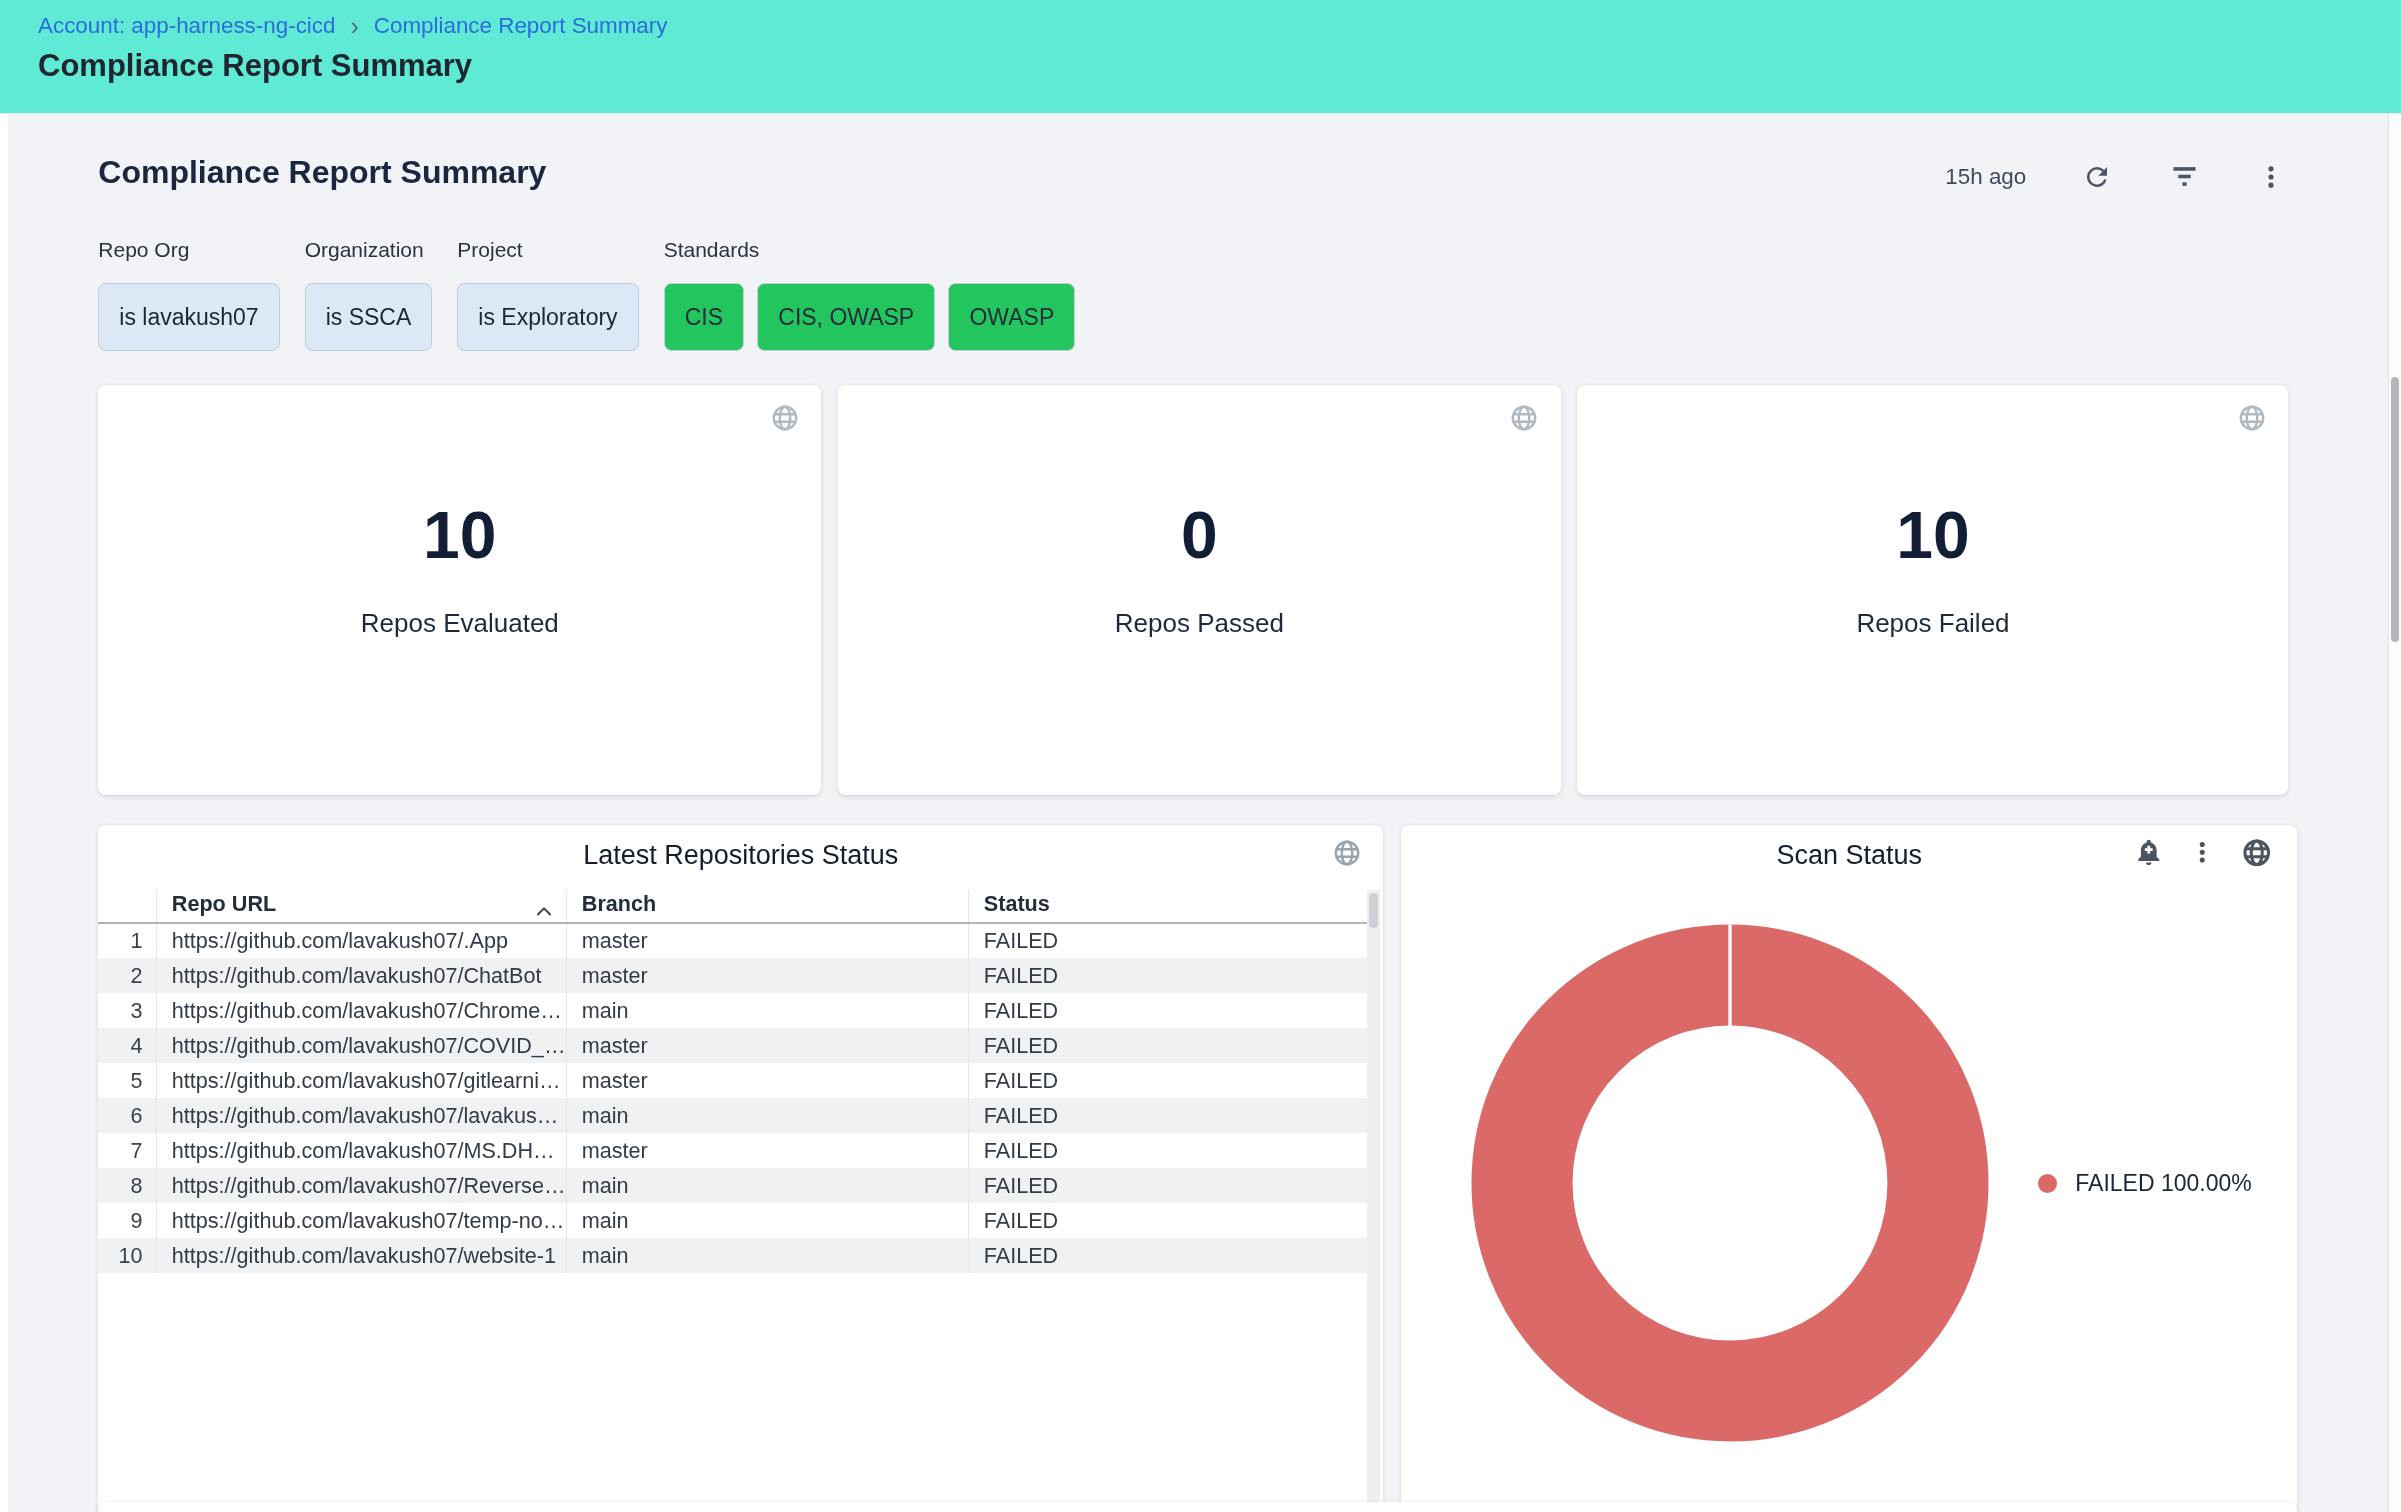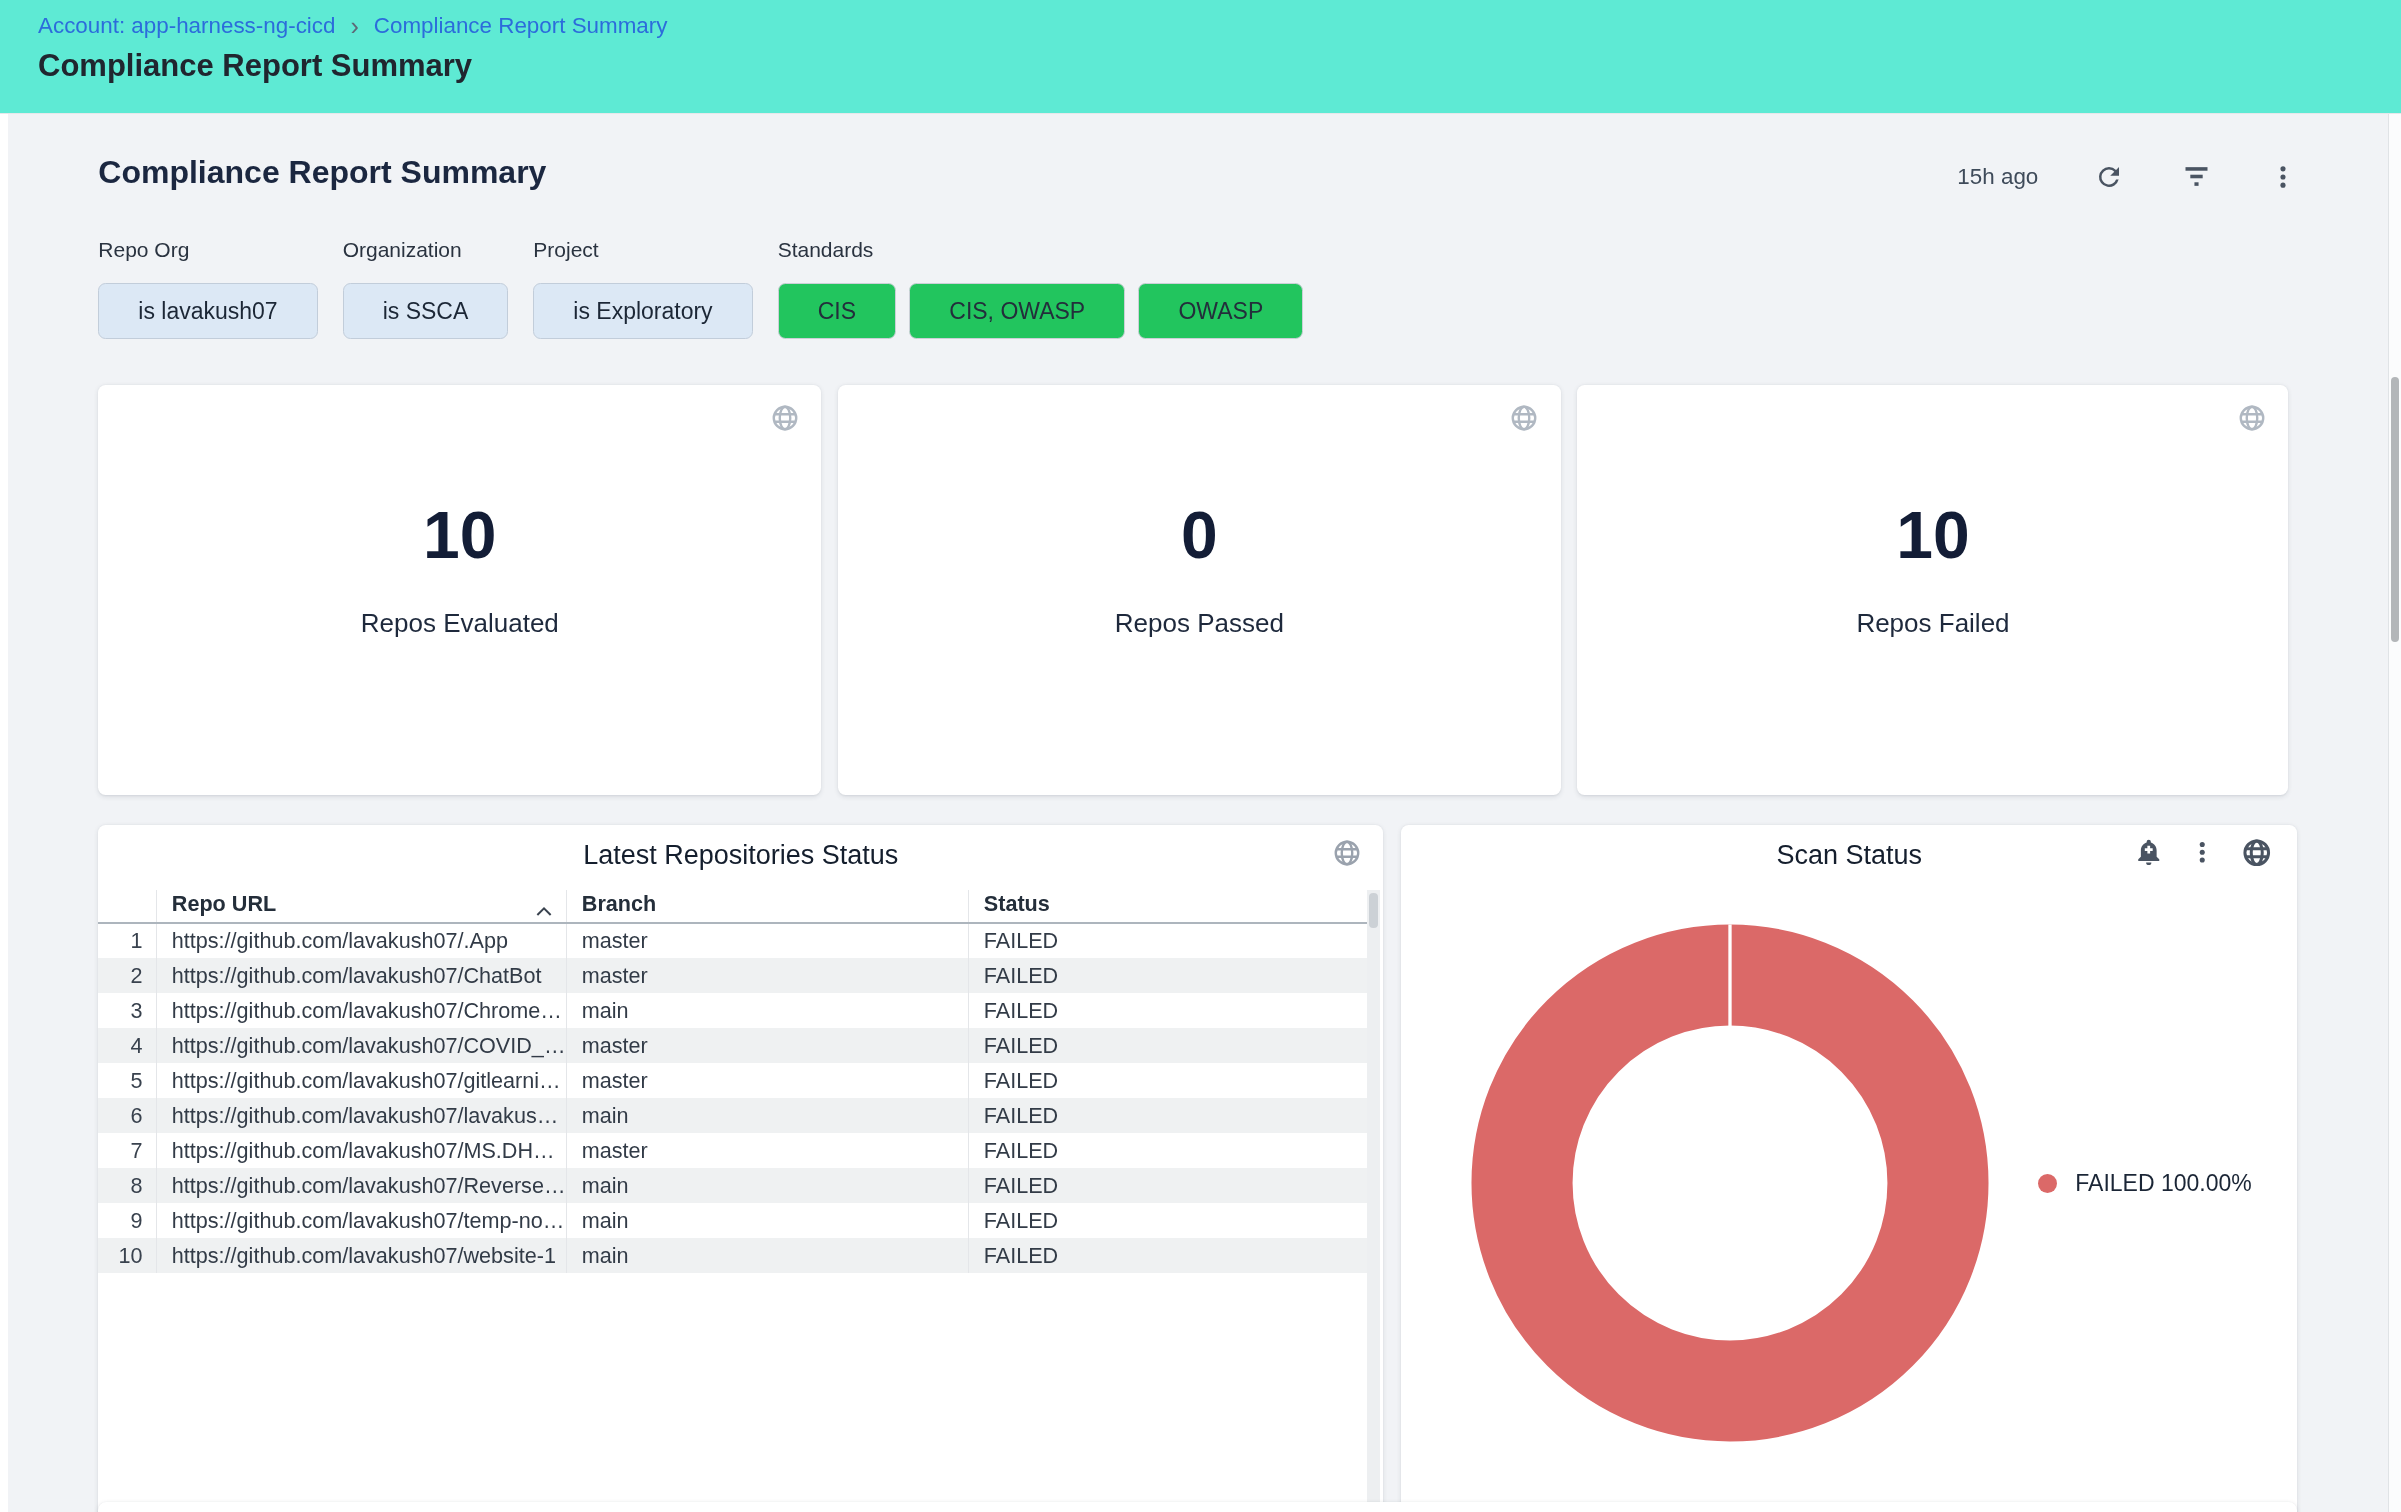--- a/index.html
+++ b/index.html
@@ -15,30 +15,30 @@
                 font-size:22.4px; }
   .crumb-link { color:#2c6cdb; cursor:pointer; white-space:nowrap; }
   .crumb-sep { color:#5e6977; font-size:25px; line-height:22.4px; }
   .page-title { position:absolute; left:38px; top:48px; font-size:31px; font-weight:700; color:#20262f; }
 
   
   .dash { position:absolute; left:8.3px; top:114px; width:2380px; height:1398px; background:#f1f3f6; }
 
   .dash-title { position:absolute; left:90px; top:40px; font-size:32px; font-weight:700; color:#1b2740; }
   .dash-meta { position:absolute; top:46px; left:1937px; width:352px; display:flex; align-items:center;
-               justify-content:flex-end; gap:56px; color:#46515f; }
+               gap:56px; color:#46515f; }
   .dash-meta .age { font-size:22.4px; color:#3f4b5a; }
   .icon-btn { display:flex; align-items:center; justify-content:center; cursor:pointer; color:#4a5462; }
 
   
   .filters { position:absolute; left:90px; top:124px; display:flex; gap:25px; }
   .filter-group .flabel { font-size:21px; color:#2a3340; margin-bottom:21px; }
   .chips { display:flex; gap:13.3px; }
-  .chip { height:56px; border-radius:7.5px; display:flex; align-items:center; justify-content:center;
-          padding:0 39px; font-size:23px; white-space:nowrap; cursor:pointer; }
+  .chip { height:68px; border-radius:7.5px; display:flex; align-items:center; justify-content:center;
+          padding:0 20px; font-size:23px; white-space:nowrap; cursor:pointer; }
   .chip.active { background:#dce8f5; border:1.7px solid #c2cdda; color:#1c2736; }
   .chip.plain  { background:#22c55e; border:1.7px solid #cbd0d7; color:#232e3b; }
 
   
   .card { position:absolute; background:#fff; border-radius:7.5px;
           box-shadow:0 1.7px 5px rgba(25,35,55,.10), 0 0.8px 1.7px rgba(25,35,55,.06); }
 
   .stats { position:absolute; left:90px; top:271px; display:flex; gap:16.6px; }
   .stat-card { position:relative; height:410px; background:#fff; border-radius:7.5px;
                box-shadow:0 1.7px 5px rgba(25,35,55,.10), 0 0.8px 1.7px rgba(25,35,55,.06);

